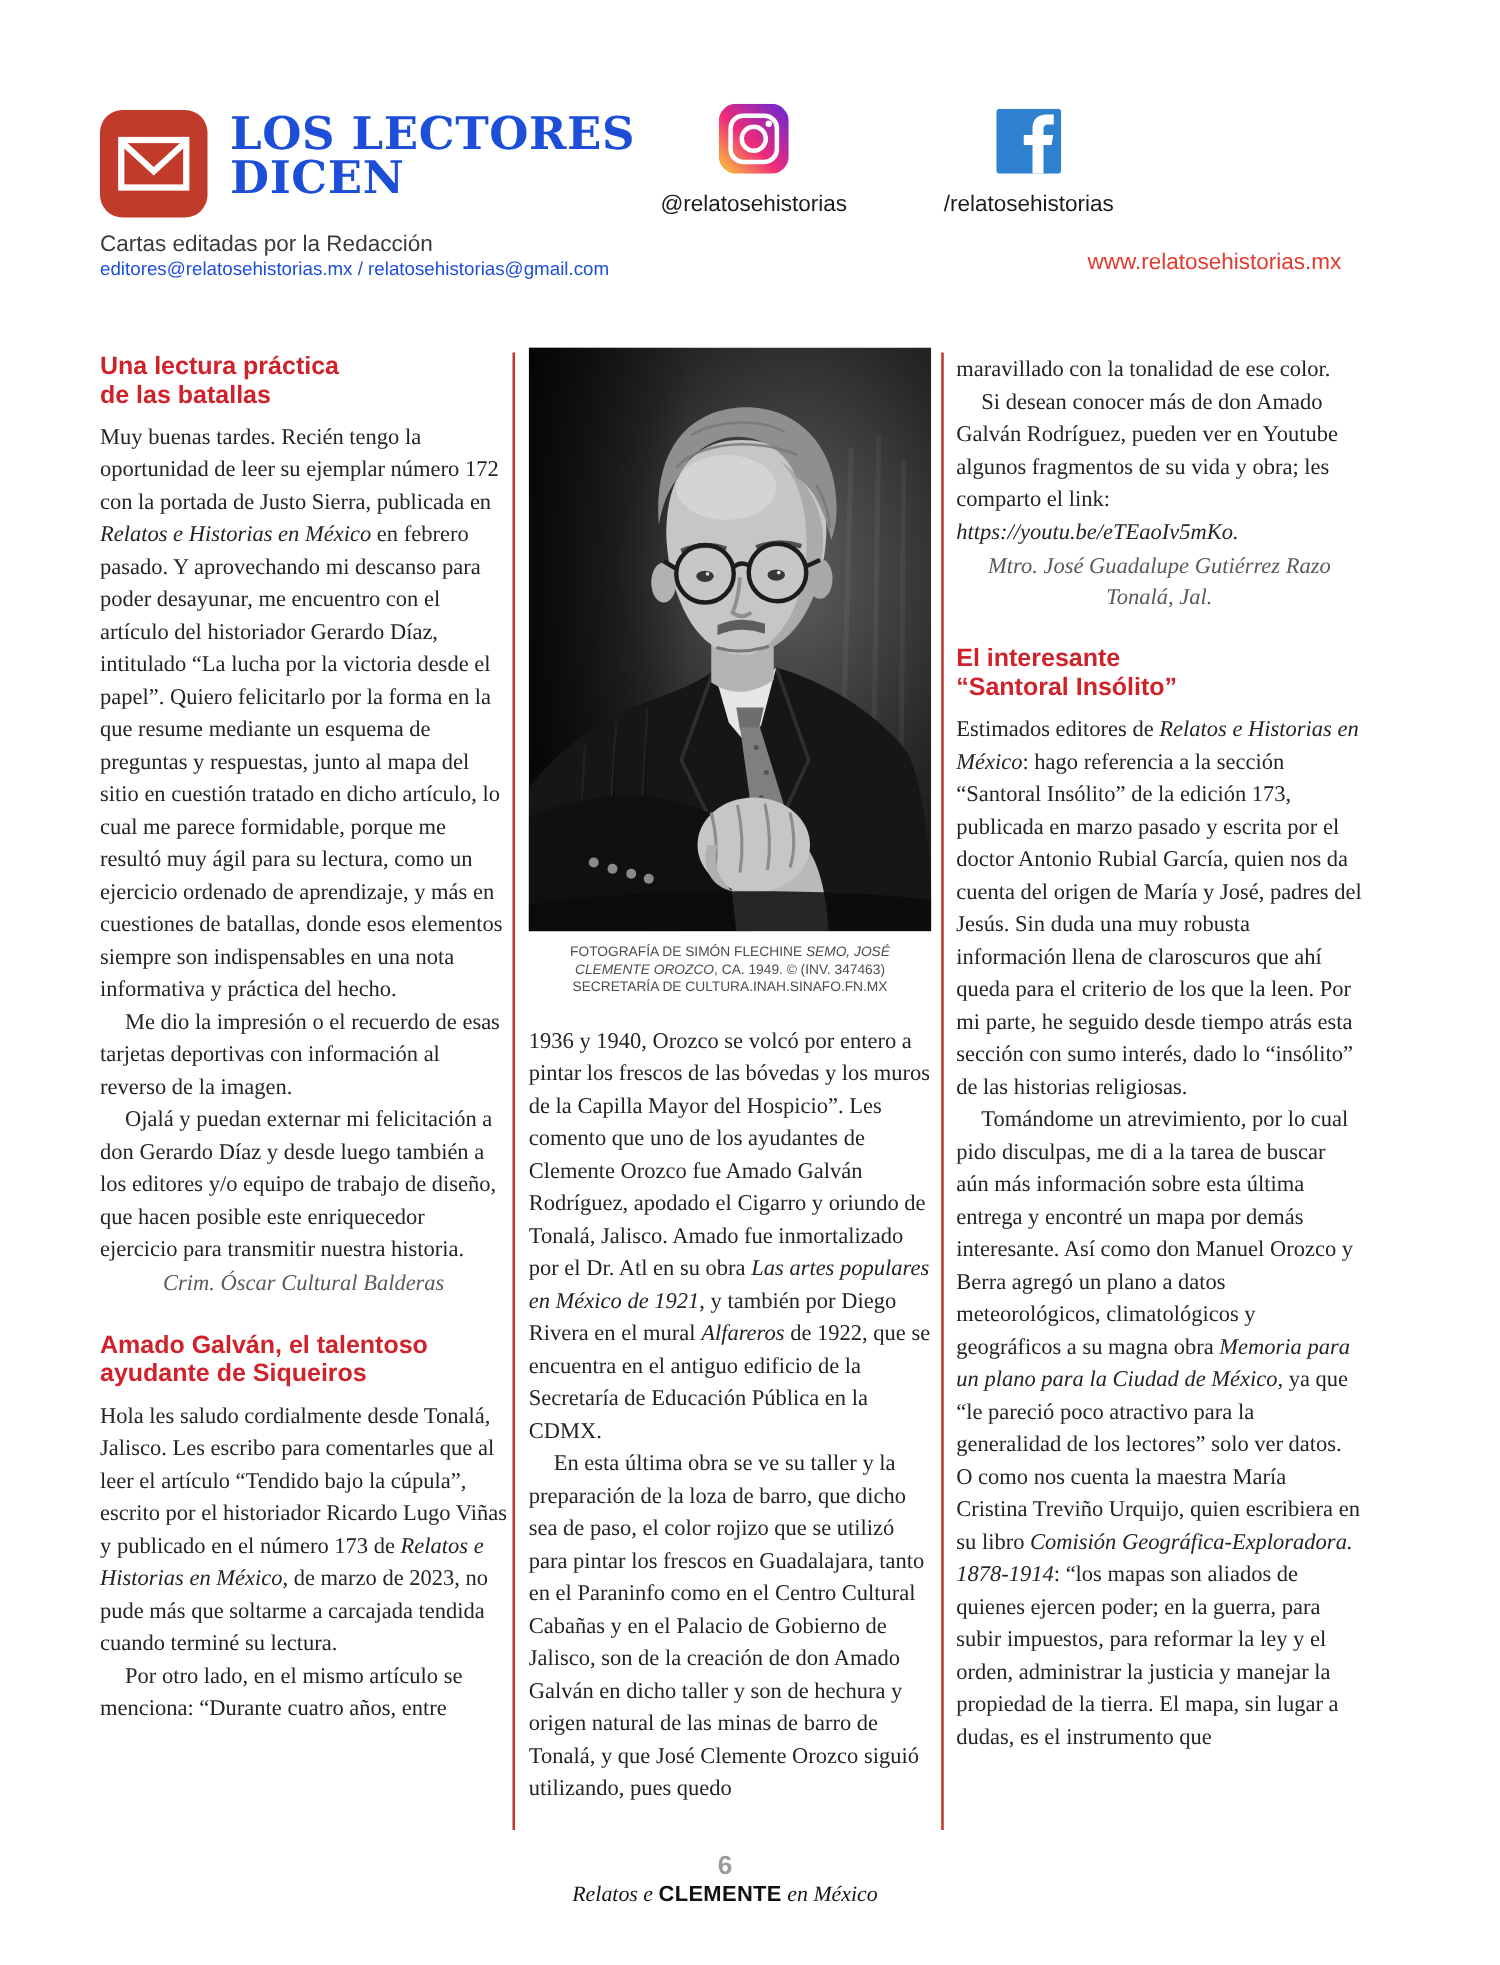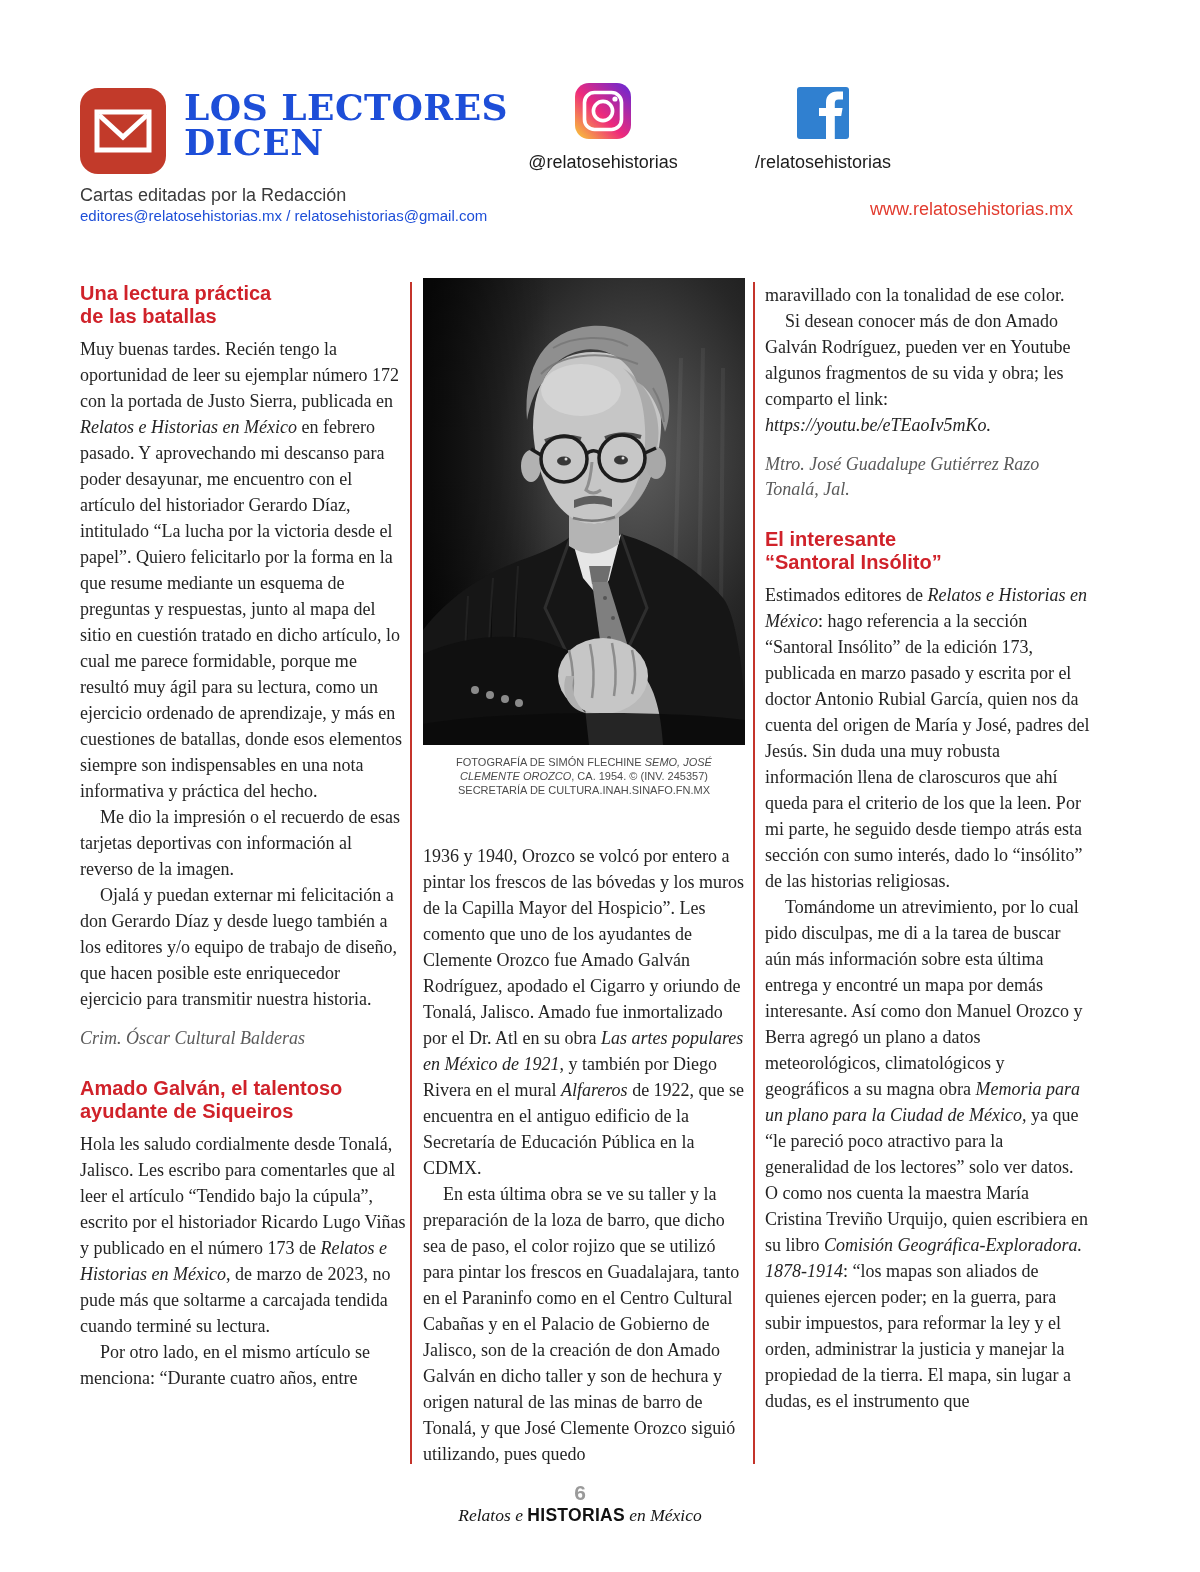--- a/index.html
+++ b/index.html
@@ -30,27 +30,27 @@
   .col-left{left:80px;width:326px}
   .col-mid{left:423px;top:278px;width:322px}
   .col-right{left:765px;width:325px}
   .col p{margin:0}
   .col p.ind{text-indent:20px}
   .it{font-style:italic}
   .bd{font-family:"Liberation Sans",sans-serif;font-weight:700;font-style:normal;letter-spacing:.3px;color:#111}
   .h{font-family:"Liberation Sans",sans-serif;font-weight:700;font-size:20px;line-height:23px;
      color:#d0222a;margin:0 0 8px}
   .h.mt{margin-top:26px}
-  .sig{font-style:italic;color:#5a5a5a;text-align:left;line-height:25px;margin:14px 0 24px}
+  .sig{font-style:italic;color:#5a5a5a;text-align:center;line-height:25px;margin:2px 0 24px}
 
   
   .photo{width:322px;height:467px;display:block}
   .cap{font-family:"Liberation Sans",sans-serif;font-size:11px;line-height:14px;color:#4c4c4c;
        text-align:center;margin:10px auto 0;width:292px}
-  .mid-body{margin-top:46px}
+  .mid-body{margin-top:22px}
 
   
   .pageno{position:absolute;left:0;top:1481px;width:1160px;text-align:center;
           font-family:"Liberation Sans",sans-serif;font-weight:700;font-size:21px;color:#9a9a9a}
   .brand{position:absolute;left:0;top:1505px;width:1160px;text-align:center;font-size:17.5px;color:#151515}
 </style>
 </head>
 <body>
 
 <div class="page">
@@ -201,21 +201,21 @@
       <ellipse cx="180" cy="398" rx="45" ry="38" fill="#c6c6c6"></ellipse>
       <g stroke="#8c8c8c" stroke-width="2.5" fill="none">
         <path d="M146 372 Q152 396 149 416"></path>
           <path d="M167 366 Q173 394 169 420"></path>
         <path d="M189 365 Q195 394 191 418"></path>
           <path d="M209 372 Q215 398 209 416"></path>
       </g>
       <path d="M143 398 C137 416 147 432 163 435 C151 425 147 410 151 398 Z" fill="#b0b0b0"></path>
       <path d="M0 467 L322 467 L322 442 C250 432 80 432 0 446 Z" fill="#0b0b0b" opacity="0.85"></path>
     </svg>
-    <div class="cap"><span>FOTOGRAFÍA DE SIMÓN FLECHINE </span><span class="it">SEMO, JOSÉ CLEMENTE OROZCO</span><span>, CA. 1954. © (INV. 245357) SECRETARÍA DE CULTURA.INAH.SINAFO.FN.MX</span></div>
+    <div class="cap"><span>FOTOGRAFÍA DE SIMÓN FLECHINE </span><span class="it">SEMO, JOSÉ CLEMENTE OROZCO</span><span>, CA. 1949. © (INV. 347463) SECRETARÍA DE CULTURA.INAH.SINAFO.FN.MX</span></div>
     <div class="mid-body">
         <p><span>1936 y 1940, Orozco se volcó por entero a pintar los frescos de las bóvedas y los muros de la Capilla Mayor del Hospicio”. Les comento que uno de los ayudantes de Clemente Orozco fue Amado Galván Rodríguez, apodado el Cigarro y oriundo de Tonalá, Jalisco. Amado fue inmortalizado por el Dr. Atl en su obra </span><span class="it">Las artes populares en México de 1921</span><span>, y también por Diego Rivera en el mural </span><span class="it">Alfareros</span><span> de 1922, que se encuentra en el antiguo edificio de la Secretaría de Educación Pública en la CDMX.</span></p>
         <p class="ind"><span>En esta última obra se ve su taller y la preparación de la loza de barro, que dicho sea de paso, el color rojizo que se utilizó para pintar los frescos en Guadalajara, tanto en el Paraninfo como en el Centro Cultural Cabañas y en el Palacio de Gobierno de Jalisco, son de la creación de don Amado Galván en dicho taller y son de hechura y origen natural de las minas de barro de Tonalá, y que José Clemente Orozco siguió utilizando, pues quedo</span></p>
       </div>
   </div>
 
   <div class="col col-right">
       <p><span>maravillado con la tonalidad de ese color.</span></p>
       <p class="ind"><span>Si desean conocer más de don Amado Galván Rodríguez, pueden ver en Youtube algunos fragmentos de su vida y obra; les comparto el link: </span><span class="it">https://youtu.be/eTEaoIv5mKo.</span></p>
       <div class="sig">
@@ -224,15 +224,15 @@
       </div>
       <div class="h mt">
         <div>El interesante</div>
         <div>“Santoral Insólito”</div>
       </div>
       <p><span>Estimados editores de </span><span class="it">Relatos e Historias en México</span><span>: hago referencia a la sección “Santoral Insólito” de la edición 173, publicada en marzo pasado y escrita por el doctor Antonio Rubial García, quien nos da cuenta del origen de María y José, padres del Jesús. Sin duda una muy robusta información llena de claroscuros que ahí queda para el criterio de los que la leen. Por mi parte, he seguido desde tiempo atrás esta sección con sumo interés, dado lo “insólito” de las historias religiosas.</span></p>
       <p class="ind"><span>Tomándome un atrevimiento, por lo cual pido disculpas, me di a la tarea de buscar aún más información sobre esta última entrega y encontré un mapa por demás interesante. Así como don Manuel Orozco y Berra agregó un plano a datos meteorológicos, climatológicos y geográficos a su magna obra </span><span class="it">Memoria para un plano para la Ciudad de México,</span><span> ya que “le pareció poco atractivo para la generalidad de los lectores” solo ver datos. O como nos cuenta la maestra María Cristina Treviño Urquijo, quien escribiera en su libro </span><span class="it">Comisión Geográfica-Exploradora. 1878-1914</span><span>: “los mapas son aliados de quienes ejercen poder; en la guerra, para subir impuestos, para reformar la ley y el orden, administrar la justicia y manejar la propiedad de la tierra. El mapa, sin lugar a dudas, es el instrumento que</span></p>
     </div>
 
   <div class="pageno">6</div>
-  <div class="brand"><span class="it">Relatos e </span><span class="bd">HISTORIAS</span><span class="it"> en México</span></div>
+  <div class="brand"><span class="it">Relatos e </span><span class="bd">CLEMENTE</span><span class="it"> en México</span></div>
 
 </div>
 
 </body></html>

